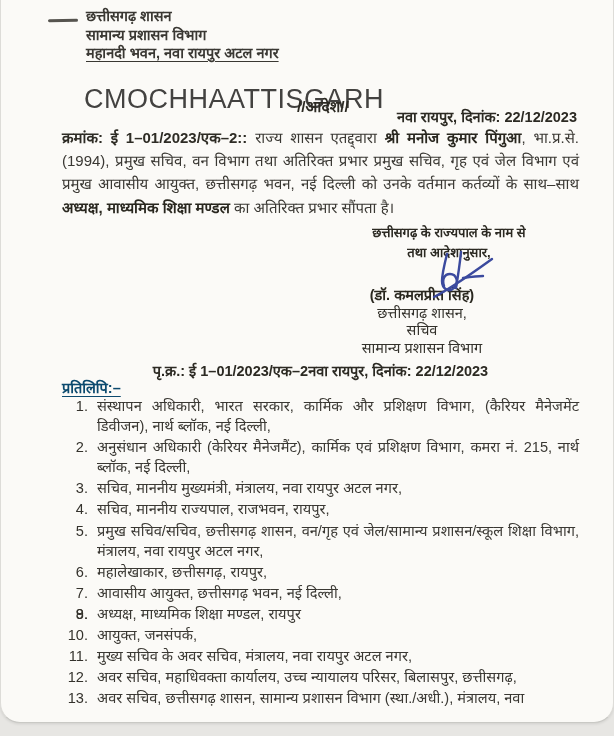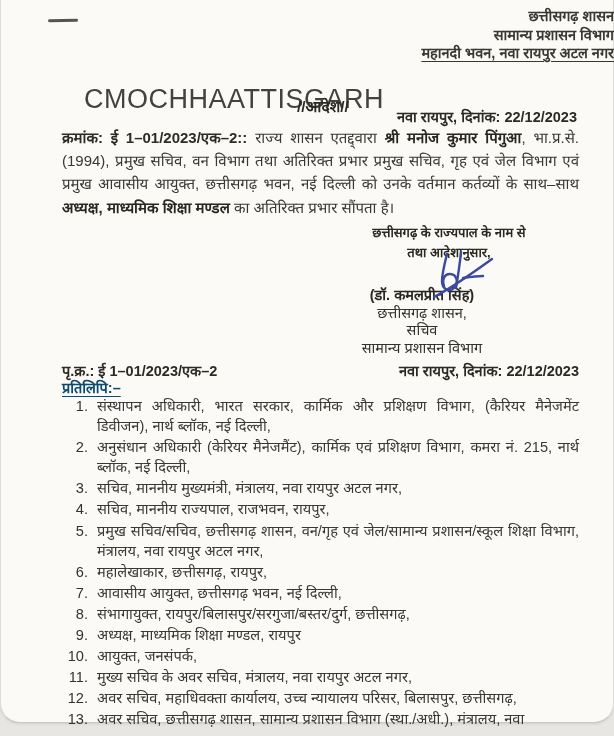--- a/index.html
+++ b/index.html
@@ -25,21 +25,21 @@
   .b  { font-weight: 700; color: #29271f; }
   .sb { font-weight: 700; color: #2e2c25; }
 
   .artifact-dash {
     position: absolute; left: 48px; top: 19px; width: 30px; height: 3px;
     background: #56544f; border-radius: 2px; transform: rotate(-1deg);
   }
 
   .letterhead {
     position: absolute; left: 86px; top: 7px; width: 528px;
-    text-align: right; font-weight: 700; color: #2b2922;
+    text-align: left; font-weight: 700; color: #2b2922;
     font-size: 14.5px; line-height: 18.6px;
   }
   .letterhead .addr {
     text-decoration: underline;
     text-underline-offset: 3px;
   }
 
   .watermark {
     position: absolute; left: 84px; top: 84px;
     font-size: 27px; letter-spacing: 0.5px; font-weight: 400;
@@ -68,21 +68,21 @@
   .signature-svg { position: absolute; left: 430px; top: 248px; z-index: 3; }
   .authority-bottom {
     position: absolute; left: 281px; top: 287px; width: 282px;
     text-align: center; font-size: 14.5px; line-height: 17.6px;
     color: #33312b;
   }
   .authority-bottom .name { font-weight: 700; color: #29271f; }
 
   .ref-row {
     position: absolute; left: 62px; top: 360px; width: 517px;
-    display: flex; justify-content: space-between;
+    display: flex; justify-content: center;
     font-size: 14.5px; font-weight: 700; color: #2c2a23;
   }
   .copy-heading {
     position: absolute; left: 62px; top: 377px;
     font-size: 14.5px; font-weight: 700; color: #0c4a6e;
     text-decoration: underline; text-underline-offset: 3px;
   }
 
   .copy-list {
     position: absolute; left: 62px; top: 396px; width: 517px;
@@ -146,20 +146,20 @@
   <div class="copy-heading">प्रतिलिपि:–</div>
 
   <ol class="copy-list">
     <li><span class="num">1.</span><span>संस्थापन अधिकारी, भारत सरकार, कार्मिक और प्रशिक्षण विभाग, (कैरियर मैनेजमेंट डिवीजन), नार्थ ब्लॉक, नई दिल्ली,</span></li>
     <li><span class="num">2.</span><span>अनुसंधान अधिकारी (केरियर मैनेजमैंट), कार्मिक एवं प्रशिक्षण विभाग, कमरा नं. 215, नार्थ ब्लॉक, नई दिल्ली,</span></li>
     <li><span class="num">3.</span><span>सचिव, माननीय मुख्यमंत्री, मंत्रालय, नवा रायपुर अटल नगर,</span></li>
     <li><span class="num">4.</span><span>सचिव, माननीय राज्यपाल, राजभवन, रायपुर,</span></li>
     <li><span class="num">5.</span><span>प्रमुख सचिव/सचिव, छत्तीसगढ़ शासन, वन/गृह एवं जेल/सामान्य प्रशासन/स्कूल शिक्षा विभाग, मंत्रालय, नवा रायपुर अटल नगर,</span></li>
     <li><span class="num">6.</span><span>महालेखाकार, छत्तीसगढ़, रायपुर,</span></li>
     <li><span class="num">7.</span><span>आवासीय आयुक्त, छत्तीसगढ़ भवन, नई दिल्ली,</span></li>
-    <li><span class="num">8.</span><span>संभागायुक्त, रायपुर/बिलासपुर/सरगुजा/बस्तर/दुर्ग, छत्तीसगढ़,</span></li>
+    <li><span class="num">8.</span></li>
     <li><span class="num">9.</span><span>अध्यक्ष, माध्यमिक शिक्षा मण्डल, रायपुर</span></li>
     <li><span class="num">10.</span><span>आयुक्त, जनसंपर्क,</span></li>
     <li><span class="num">11.</span><span>मुख्य सचिव के अवर सचिव, मंत्रालय, नवा रायपुर अटल नगर,</span></li>
     <li><span class="num">12.</span><span>अवर सचिव, महाधिवक्ता कार्यालय, उच्च न्यायालय परिसर, बिलासपुर, छत्तीसगढ़,</span></li>
     <li><span class="num">13.</span><span>अवर सचिव, छत्तीसगढ़ शासन, सामान्य प्रशासन विभाग (स्था./अधी.), मंत्रालय, नवा</span></li>
   </ol>
 </div>
 
 </body></html>

